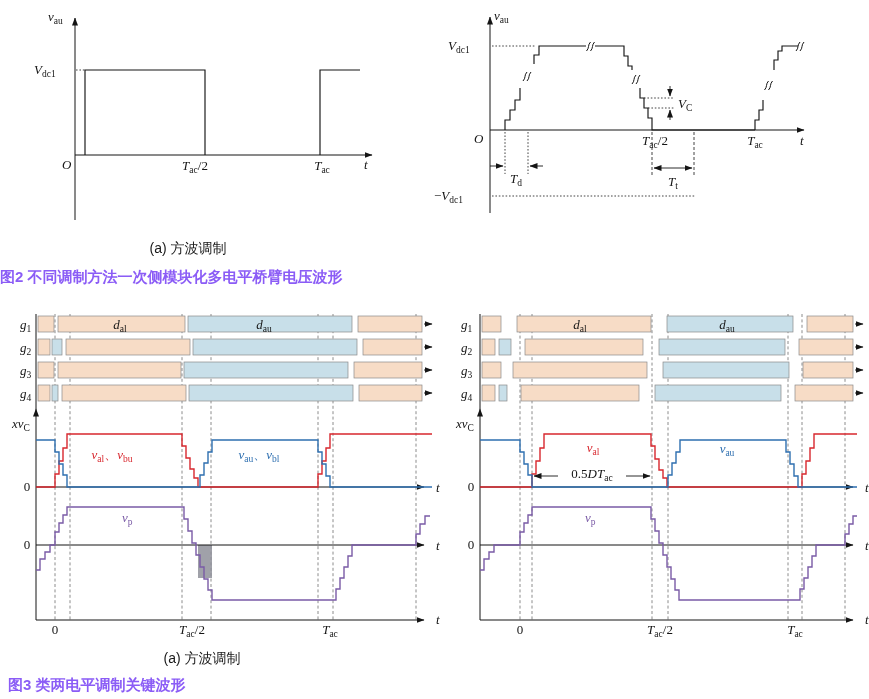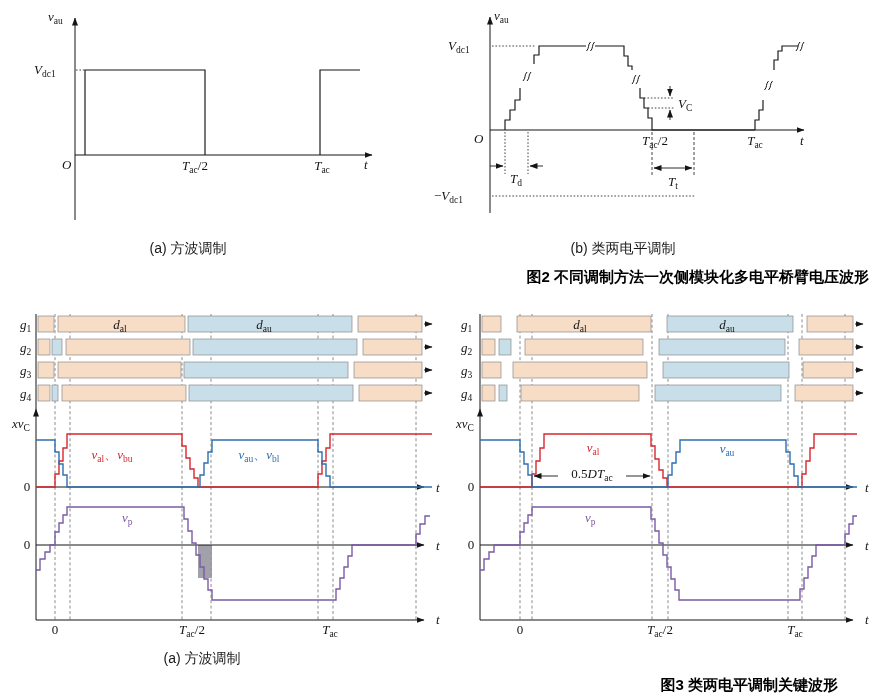--- a/index.html
+++ b/index.html
@@ -21,21 +21,21 @@
   .purw{stroke:var(--purple,#7a5ba6);stroke-width:1.4;fill:none}
   .redt{fill:var(--red,#d8272e)}
   .blut{fill:var(--blue,#2e6fb0)}
   .purt{fill:var(--purple,#7a5ba6)}
   .prect{fill:var(--peach,#f7dcc6);stroke:#8a8a8a;stroke-width:.7}
   .brect{fill:var(--light_blue,#c8dfe9);stroke:#8a8a8a;stroke-width:.7}
   .brk{stroke:#151515;stroke-width:1;fill:none}
   .shadrect{fill:var(--shade,#8f909a);opacity:.85}
   .blk{fill:#151515;stroke:none}
   .cap{position:absolute;text-align:center;font-size:14px;color:#1a1a1a}
-  .figcap{position:absolute;text-align:right;font-size:15px;font-weight:bold;color:#000000}
+  .figcap{position:absolute;text-align:left;font-size:15px;font-weight:bold;color:#8b5cf6}
 </style>
 </head>
 <body>
 
 <div class="page">
 
   <svg width="0" height="0">
     <defs>
       <marker id="arr" markerWidth="8" markerHeight="7" refX="7.5" refY="3" orient="auto-start-reverse" markerUnits="userSpaceOnUse">
         <path d="M0,0 L8,3 L0,6 Z" fill="#151515"></path>
@@ -101,21 +101,20 @@
     <text x="250" y="100"><tspan class="it">V</tspan><tspan class="sub" dy="3">C</tspan></text>
     <text text-anchor="middle" x="88" y="175"><tspan class="it">T</tspan><tspan class="sub" dy="3">d</tspan></text>
     <text text-anchor="middle" x="245" y="178"><tspan class="it">T</tspan><tspan class="sub" dy="3">t</tspan></text>
     <text class="it" x="46" y="135">O</text>
     <text text-anchor="middle" x="227" y="137"><tspan class="it">T</tspan><tspan class="sub" dy="3">ac</tspan><tspan dy="-3">/2</tspan></text>
     <text text-anchor="middle" x="327" y="137"><tspan class="it">T</tspan><tspan class="sub" dy="3">ac</tspan></text>
     <text class="it" x="372" y="137">t</text>
   </svg>
 
   <div class="cap" style="left:28px;top:240px;width:320px">(a) 方波调制</div>
-  <div class="cap" style="left:428px;top:240px;width:390px">(b) 类两电平调制</div>
   <div class="figcap" style="left:0;top:268px;width:869px">图2  不同调制方法一次侧模块化多电平桥臂电压波形</div>
 
   <svg style="left:12px;top:312px" width="440" height="336" viewBox="0 0 440 336">
     <g class="gdash">
       <path d="M43,2 V308 M58,2 V308 M170,2 V308 M199,2 V308 M306,2 V308 M321,2 V308 M404,2 V308"></path>
     </g>
     <line class="axis" x1="24" y1="2" x2="24" y2="308"></line>
     <polygon class="blk" points="24,96.5 21,104.5 27,104.5"></polygon>
 
     <g>
@@ -235,15 +234,15 @@
     <text class="it" x="410" y="238">t</text>
 
     <line class="axis arr" x1="25" y1="308" x2="398" y2="308"></line>
     <text class="it" x="410" y="312">t</text>
     <text text-anchor="middle" x="65" y="322">0</text>
     <text text-anchor="middle" x="205" y="322"><tspan class="it">T</tspan><tspan class="sub" dy="3">ac</tspan><tspan dy="-3">/2</tspan></text>
     <text text-anchor="middle" x="340" y="322"><tspan class="it">T</tspan><tspan class="sub" dy="3">ac</tspan></text>
   </svg>
 
   <div class="cap" style="left:12px;top:650px;width:380px">(a) 方波调制</div>
-  <div class="figcap" style="left:16px;top:676px;width:822px">图3  类两电平调制关键波形</div>
+  <div class="figcap" style="left:8px;top:676px;width:822px">图3  类两电平调制关键波形</div>
 
 </div>
 
 </body></html>

